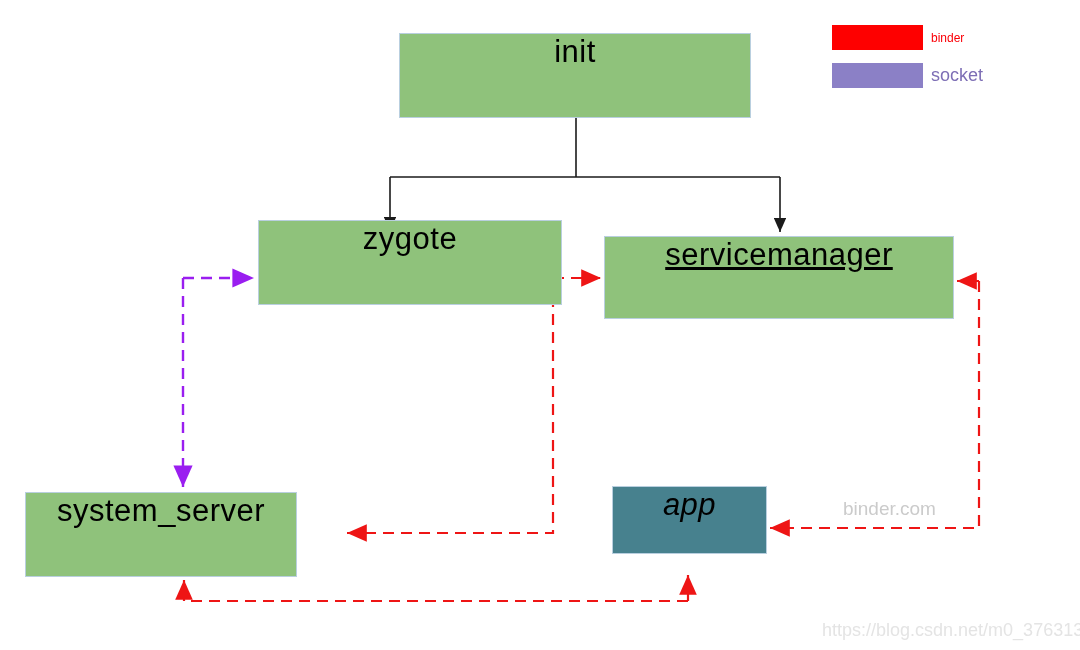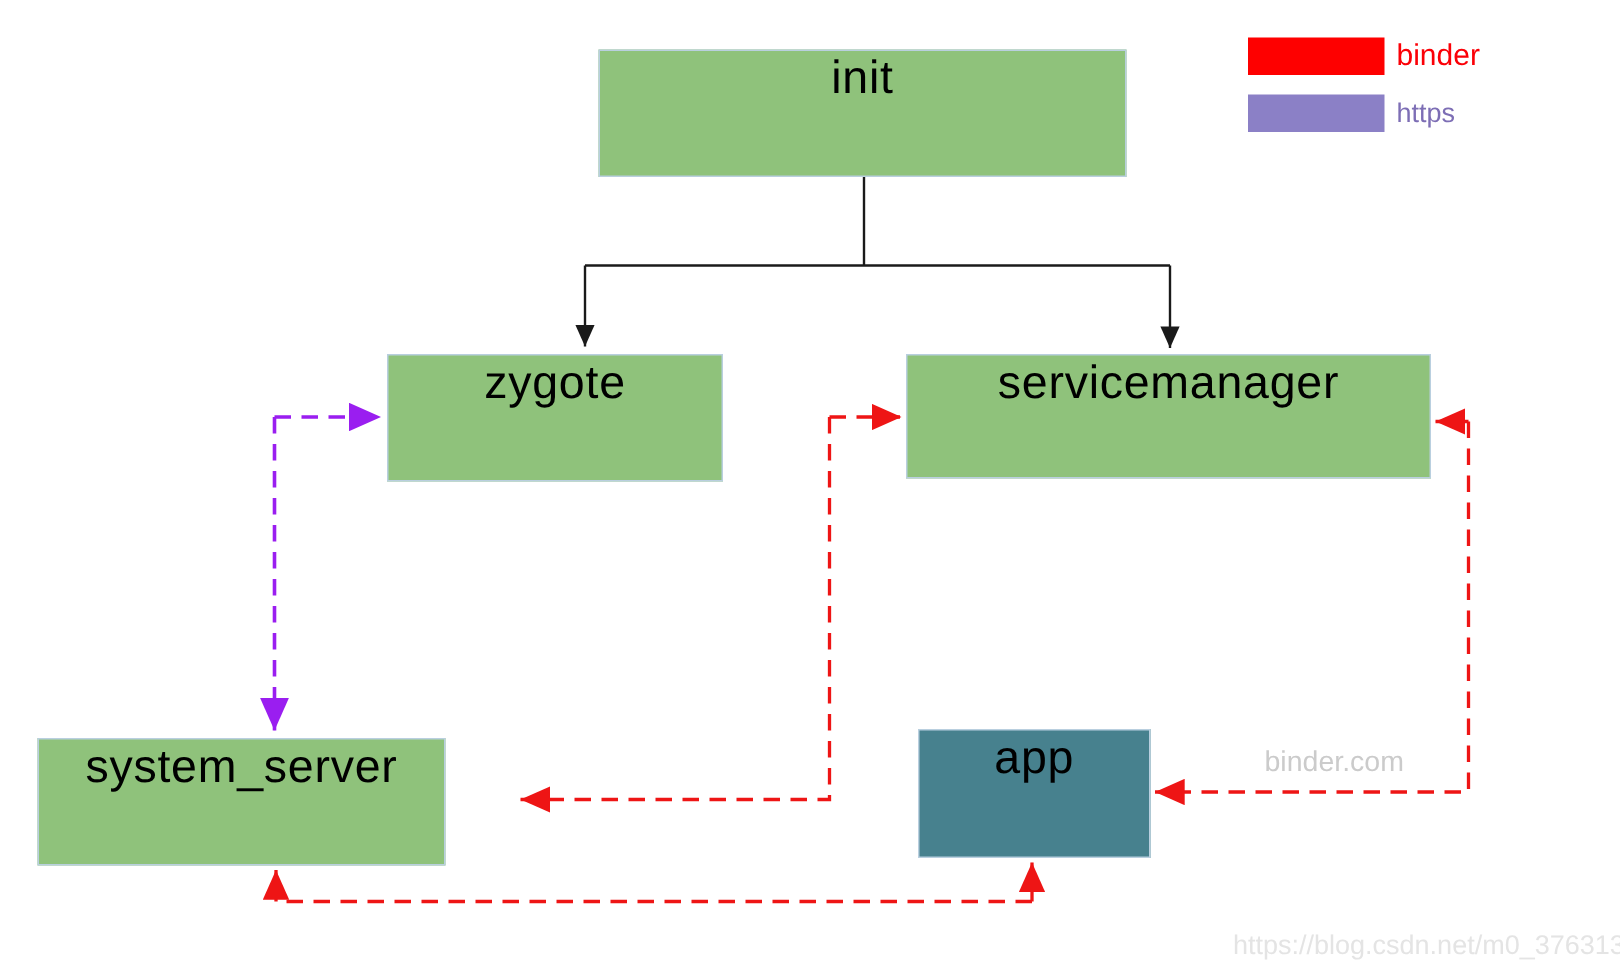--- a/index.html
+++ b/index.html
@@ -6,36 +6,36 @@
   .stage{
     position:relative;width:1080px;height:650px;background:#fff;overflow:hidden;
     font-family:"Liberation Sans", sans-serif;
   }
   .node{
     position:absolute;display:flex;align-items:flex-start;justify-content:center;
     font-size:31px;color:#000;background:var(--node-green);
     border:1px solid #b9cfdf;box-sizing:border-box;letter-spacing:0.5px;
   }
   #n-init{left:399px;top:33px;width:352px;height:85px;}
-  #n-zygote{left:258px;top:236px;width:224px;height:85px;}
-  #n-servicemanager{left:604px;top:236px;width:350px;height:83px;}
+  #n-zygote{left:258px;top:220px;width:304px;height:85px;}
+  #n-servicemanager{left:604px;top:236px;width:350px;height:83px;text-decoration:underline;}
   #n-system-server{left:25px;top:492px;width:272px;height:85px;}
-  #n-app{left:612px;top:486px;width:155px;height:86px;background:var(--node-teal);}
+  #n-app{left:612px;top:486px;width:155px;height:68px;background:var(--node-teal);font-style:italic;}
   svg.wires{position:absolute;left:0;top:0;pointer-events:none;}
   .ln-black{stroke:var(--tree-line);stroke-width:1.6;fill:none;}
   .ln-red{stroke:var(--binder-line);stroke-width:2.2;fill:none;stroke-dasharray:11 7;}
   .ln-purple{stroke:var(--socket-line);stroke-width:2.4;fill:none;stroke-dasharray:11 7;}
   .mk-black{fill:var(--tree-line);}
   .mk-red{fill:var(--binder-line);}
   .mk-purple{fill:var(--socket-line);}
   .legend-row{position:absolute;display:flex;align-items:center;gap:8px;}
   #legend-binder{left:832px;top:25px;}
   #legend-socket{left:832px;top:63px;}
   .swatch{width:91px;height:25px;}
-  #legend-binder .legend-label{color:var(--legend-binder-text);font-size:20px;text-align:right;}
+  #legend-binder .legend-label{color:var(--legend-binder-text);font-size:12px;text-align:right;}
   #legend-socket .legend-label{color:var(--legend-socket-text);font-size:18px;}
   .watermark{position:absolute;white-space:nowrap;}
   #wm-gityuan{left:843px;top:498px;font-size:19px;color:var(--watermark-light);}
   #wm-csdn{left:822px;top:620px;font-size:18px;color:var(--watermark-lighter);}
 </style>
 </head>
 <body>
 
 <div class="stage">
 
@@ -95,19 +95,19 @@
   <div class="node" id="n-app">
     <span>app</span>
   </div>
 
   <div class="legend-row" id="legend-binder">
     <div class="swatch" style="background: rgb(254, 0, 0);"></div>
     <span class="legend-label">binder</span>
   </div>
   <div class="legend-row" id="legend-socket">
     <div class="swatch" style="background: rgb(139, 128, 198);"></div>
-    <span class="legend-label">https</span>
+    <span class="legend-label">socket</span>
   </div>
 
   <div class="watermark" id="wm-gityuan">binder.com</div>
   <div class="watermark" id="wm-csdn">https://blog.csdn.net/m0_37631324</div>
 
 </div>
 
 </body></html>

